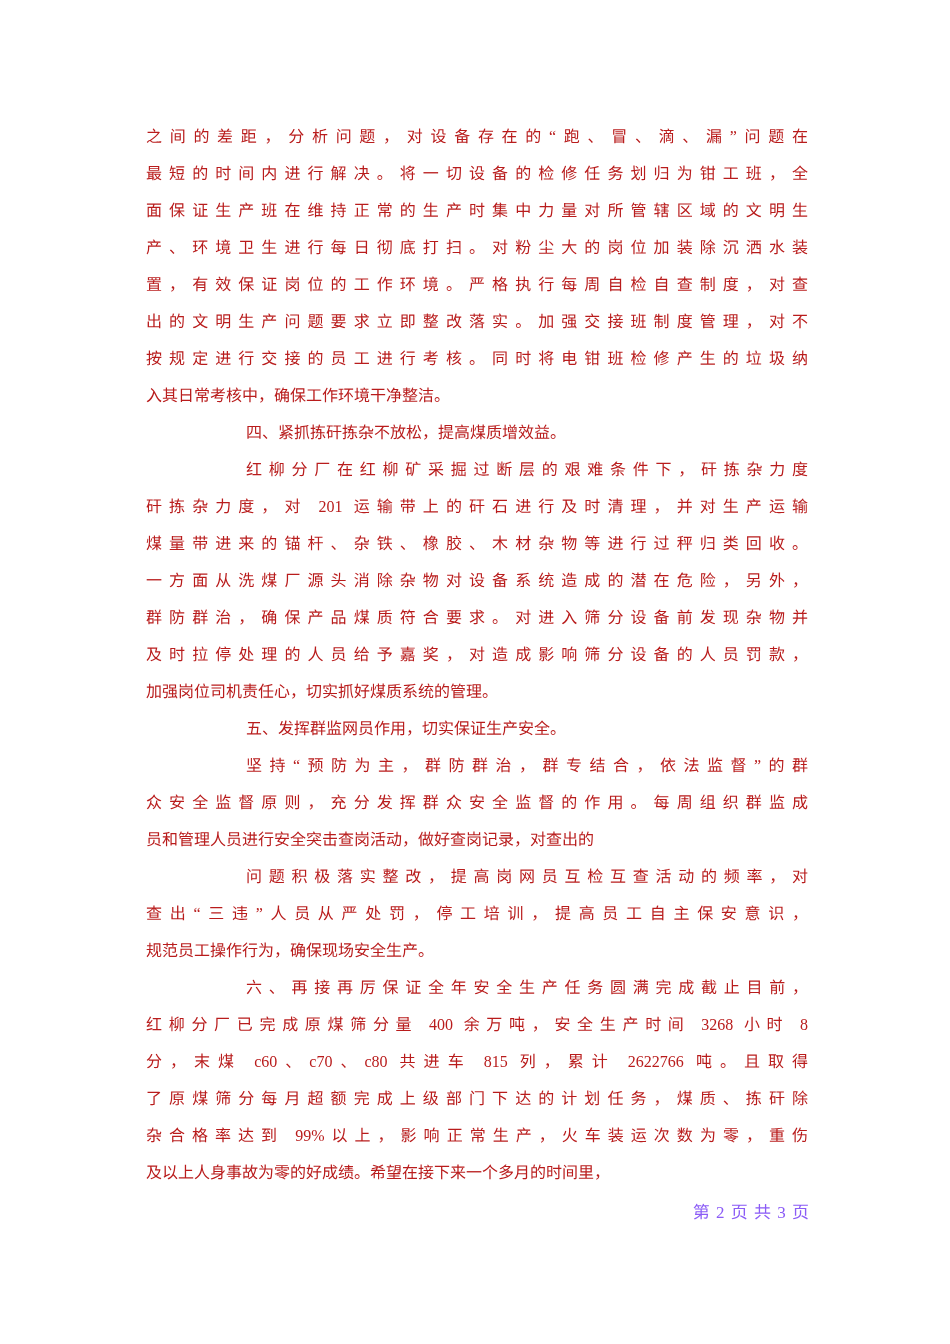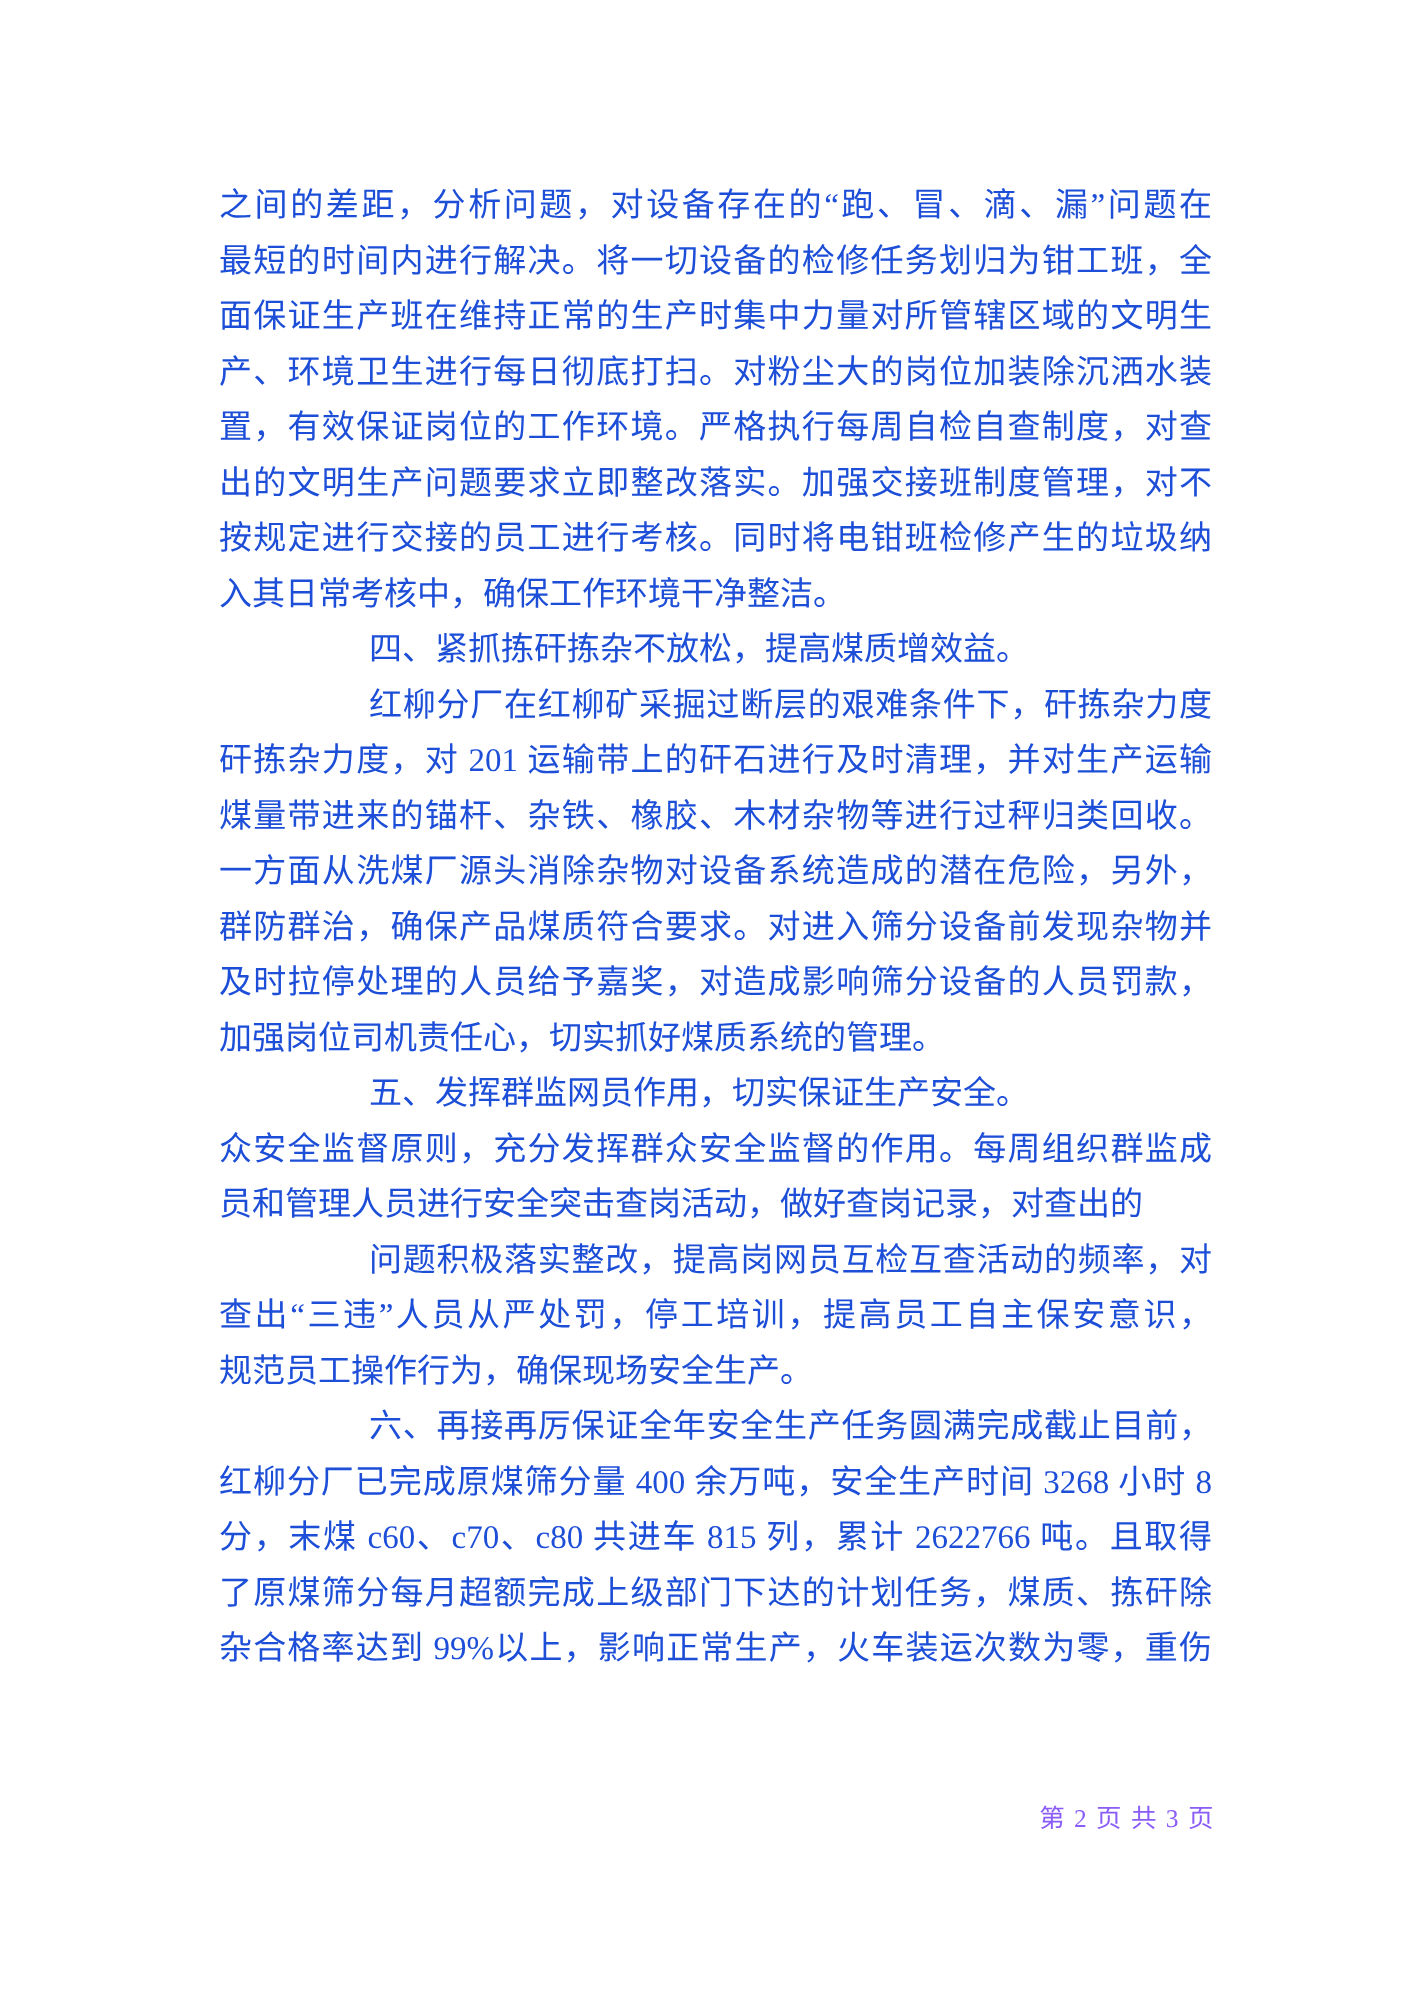--- a/index.html
+++ b/index.html
@@ -15,24 +15,24 @@
       overflow: hidden;
       font-family: "Liberation Serif", "DejaVu Serif", serif;
     }
     .content {
       position: absolute;
       left: 146px;
       top: 118px;
       width: 662px;
     }
     .line {
-      font-size: 22px;
+      font-size: 16px;
       height: 37px;
       line-height: 37px;
-      color: #1d4ed8;
+      color: #b91c1c;
       white-space: nowrap;
       text-align: left;
     }
     .line.justify {
       white-space: normal;
       word-break: keep-all;
       text-align: justify;
       text-align-last: justify;
       text-justify: inter-character;
     }
@@ -65,27 +65,29 @@
       <div class="line">入其日常考核中，确保工作环境干净整洁。</div>
       <div class="line indent">四、紧抓拣矸拣杂不放松，提高煤质增效益。</div>
       <div class="line justify indent">红柳分厂在红柳矿采掘过断层的艰难条件下，矸拣杂力度</div>
       <div class="line justify">矸拣杂力度，对 201 运输带上的矸石进行及时清理，并对生产运输</div>
       <div class="line justify">煤量带进来的锚杆、杂铁、橡胶、木材杂物等进行过秤归类回收。</div>
       <div class="line justify">一方面从洗煤厂源头消除杂物对设备系统造成的潜在危险，另外，</div>
       <div class="line justify">群防群治，确保产品煤质符合要求。对进入筛分设备前发现杂物并</div>
       <div class="line justify">及时拉停处理的人员给予嘉奖，对造成影响筛分设备的人员罚款，</div>
       <div class="line">加强岗位司机责任心，切实抓好煤质系统的管理。</div>
       <div class="line indent">五、发挥群监网员作用，切实保证生产安全。</div>
+      <div class="line justify indent">坚持“预防为主，群防群治，群专结合，依法监督”的群</div>
       <div class="line justify">众安全监督原则，充分发挥群众安全监督的作用。每周组织群监成</div>
       <div class="line">员和管理人员进行安全突击查岗活动，做好查岗记录，对查出的</div>
       <div class="line justify indent">问题积极落实整改，提高岗网员互检互查活动的频率，对</div>
       <div class="line justify">查出“三违”人员从严处罚，停工培训，提高员工自主保安意识，</div>
       <div class="line">规范员工操作行为，确保现场安全生产。</div>
       <div class="line justify indent">六、再接再厉保证全年安全生产任务圆满完成截止目前，</div>
       <div class="line justify">红柳分厂已完成原煤筛分量 400 余万吨，安全生产时间 3268 小时 8</div>
       <div class="line justify">分，末煤 c60、c70、c80 共进车 815 列，累计 2622766 吨。且取得</div>
       <div class="line justify">了原煤筛分每月超额完成上级部门下达的计划任务，煤质、拣矸除</div>
       <div class="line justify">杂合格率达到 99%以上，影响正常生产，火车装运次数为零，重伤</div>
+      <div class="line">及以上人身事故为零的好成绩。希望在接下来一个多月的时间里，</div>
     </div>
   <div class="footer">
     <span>第 2 页 共 3 页</span>
   </div>
 </div>
 
 </body></html>

